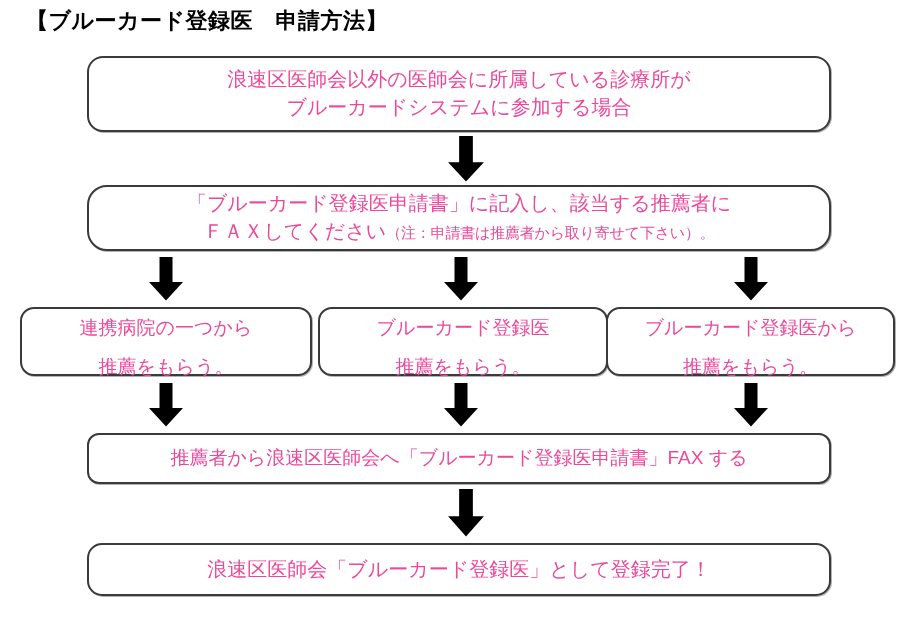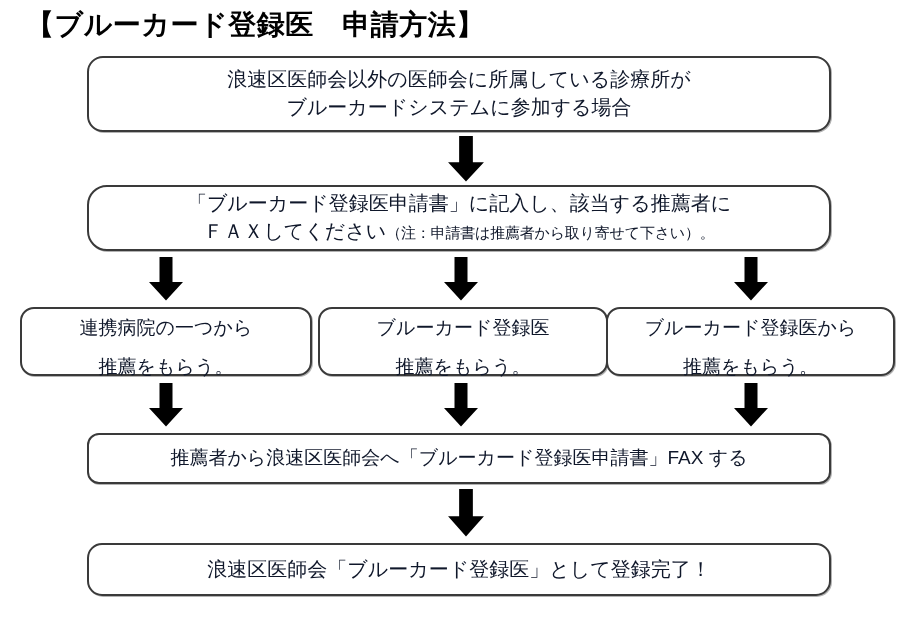--- a/index.html
+++ b/index.html
@@ -17,41 +17,41 @@
     height: 623px;
     background: #ffffff;
     overflow: hidden;
   }
 
   
   .title {
     position: absolute;
     left: 26px;
     top: 8px;
-    font-size: 28px;
+    font-size: 22px;
     font-weight: bold;
     letter-spacing: 0.5px;
     color: #000;
     white-space: pre;
     line-height: 1.2;
   }
 
   
   .fbox {
     position: absolute;
     box-sizing: border-box;
     border: 2px solid #3a3a3a;
     border-radius: 14px;
     background: #ffffff;
     display: flex;
     flex-direction: column;
     align-items: center;
     justify-content: center;
     text-align: center;
-    color: #0f172a;
+    color: #ec4899;
     box-shadow: 1px 1px 0 rgba(0,0,0,0.30);
   }
   .fbox .line {
     white-space: pre;
     line-height: 1.38;
   }
 
   
   #box-intro {
     left: 87px; top: 56px; width: 744px; height: 76px;

